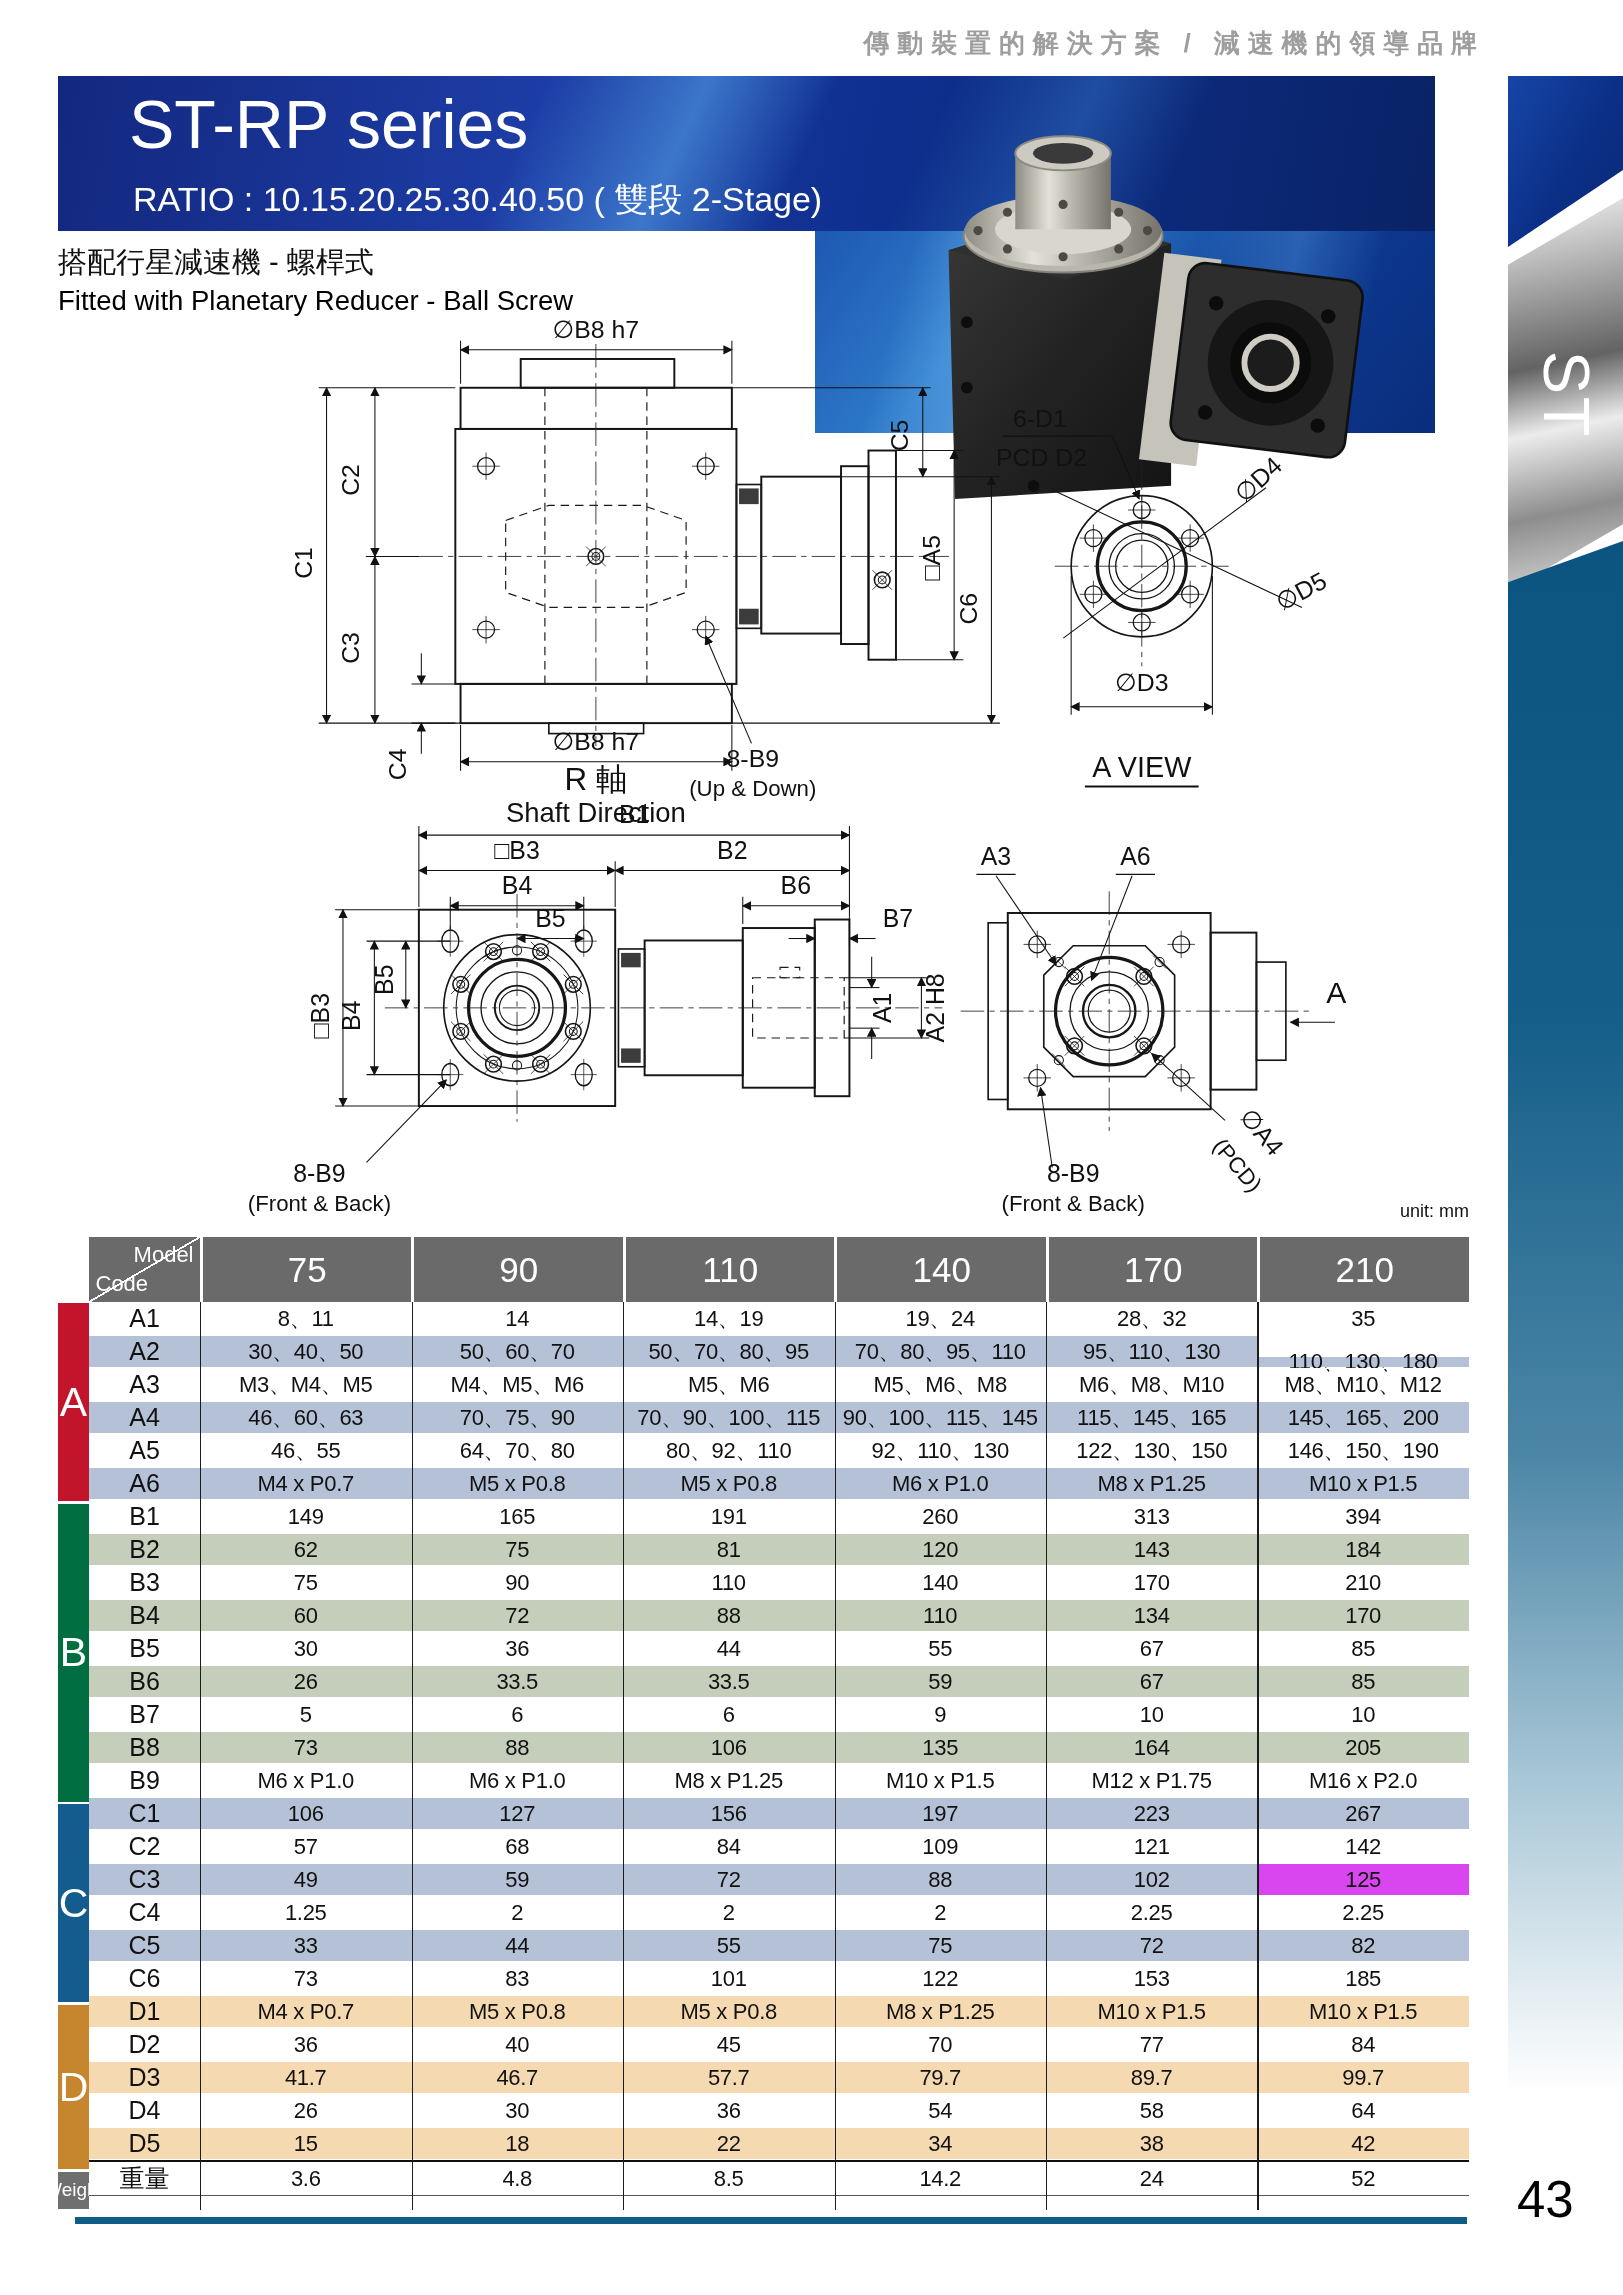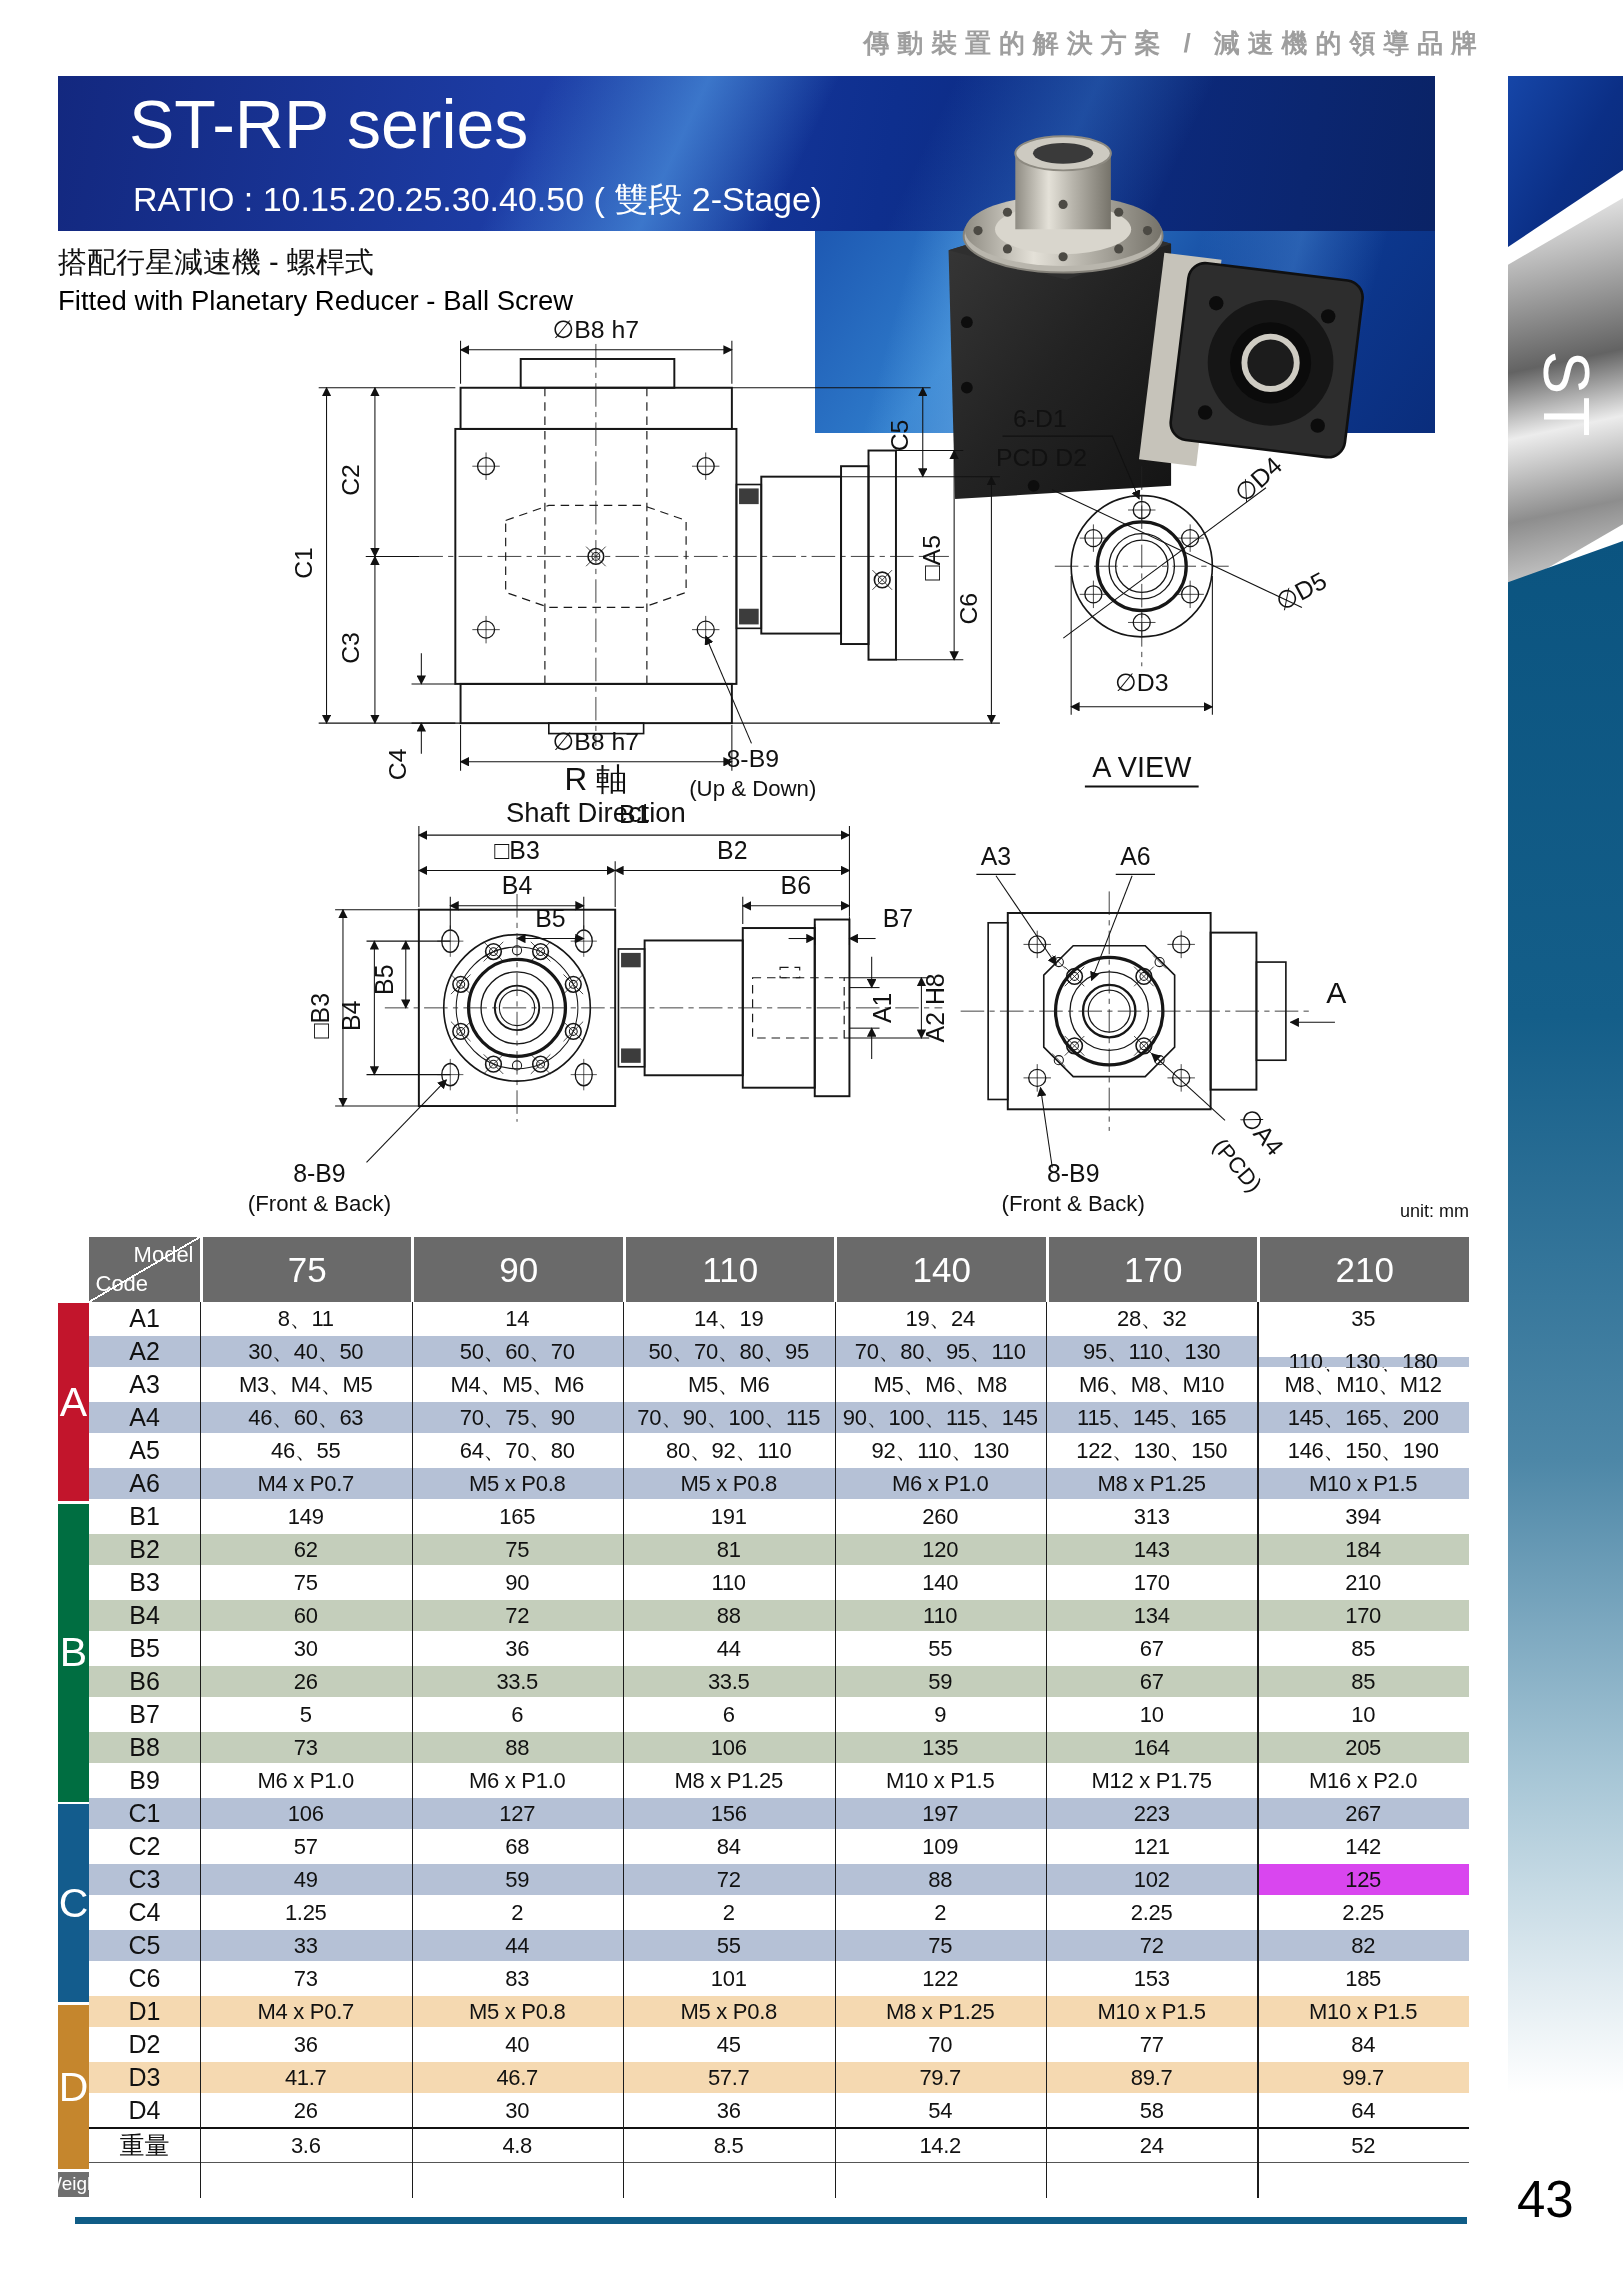--- a/index.html
+++ b/index.html
@@ -436,21 +436,21 @@
         </div>
         <div class="sec-block" style="background: rgb(0, 110, 65); height: 298px;">
           <span class="sec-letter">B</span>
         </div>
         <div class="sec-block" style="background: rgb(19, 92, 141); height: 198px;">
           <span class="sec-letter">C</span>
         </div>
         <div class="sec-block" style="background: rgb(197, 134, 45); height: 164px;">
           <span class="sec-letter">D</span>
         </div>
-        <div class="sec-block" style="background: rgb(111, 111, 111); height: 25px;">
+        <div class="sec-block" style="background: rgb(111, 111, 111); height: 37px;">
           <span class="sec-weight-label">Weight</span>
         </div>
       </div>
     <div class="main-col">
       <div class="t-header">
         <div class="h-diag">
           <span class="m">Model</span>
           <span class="c">Code</span>
         </div>
       <div class="h-model">75</div>
@@ -678,20 +678,29 @@
         </div>
         <div class="t-row">
           <div class="t-code">D4</div>
           <div class="t-val">26</div>
           <div class="t-val">30</div>
           <div class="t-val">36</div>
           <div class="t-val">54</div>
           <div class="t-val">58</div>
           <div class="t-val">64</div>
         </div>
+        <div class="t-row">
+          <div class="t-code" style="background: rgb(245, 217, 177);">D5</div>
+          <div class="t-val" style="background: rgb(245, 217, 177);">15</div>
+          <div class="t-val" style="background: rgb(245, 217, 177);">18</div>
+          <div class="t-val" style="background: rgb(245, 217, 177);">22</div>
+          <div class="t-val" style="background: rgb(245, 217, 177);">34</div>
+          <div class="t-val" style="background: rgb(245, 217, 177);">38</div>
+          <div class="t-val" style="background: rgb(245, 217, 177);">42</div>
+        </div>
         <div class="t-row row-weight">
           <div class="t-code">重量</div>
           <div class="t-val">3.6</div>
           <div class="t-val">4.8</div>
           <div class="t-val">8.5</div>
           <div class="t-val">14.2</div>
           <div class="t-val">24</div>
           <div class="t-val">52</div>
         </div>
         <div class="vline" style="left: calc(0% + 111px);"></div>

